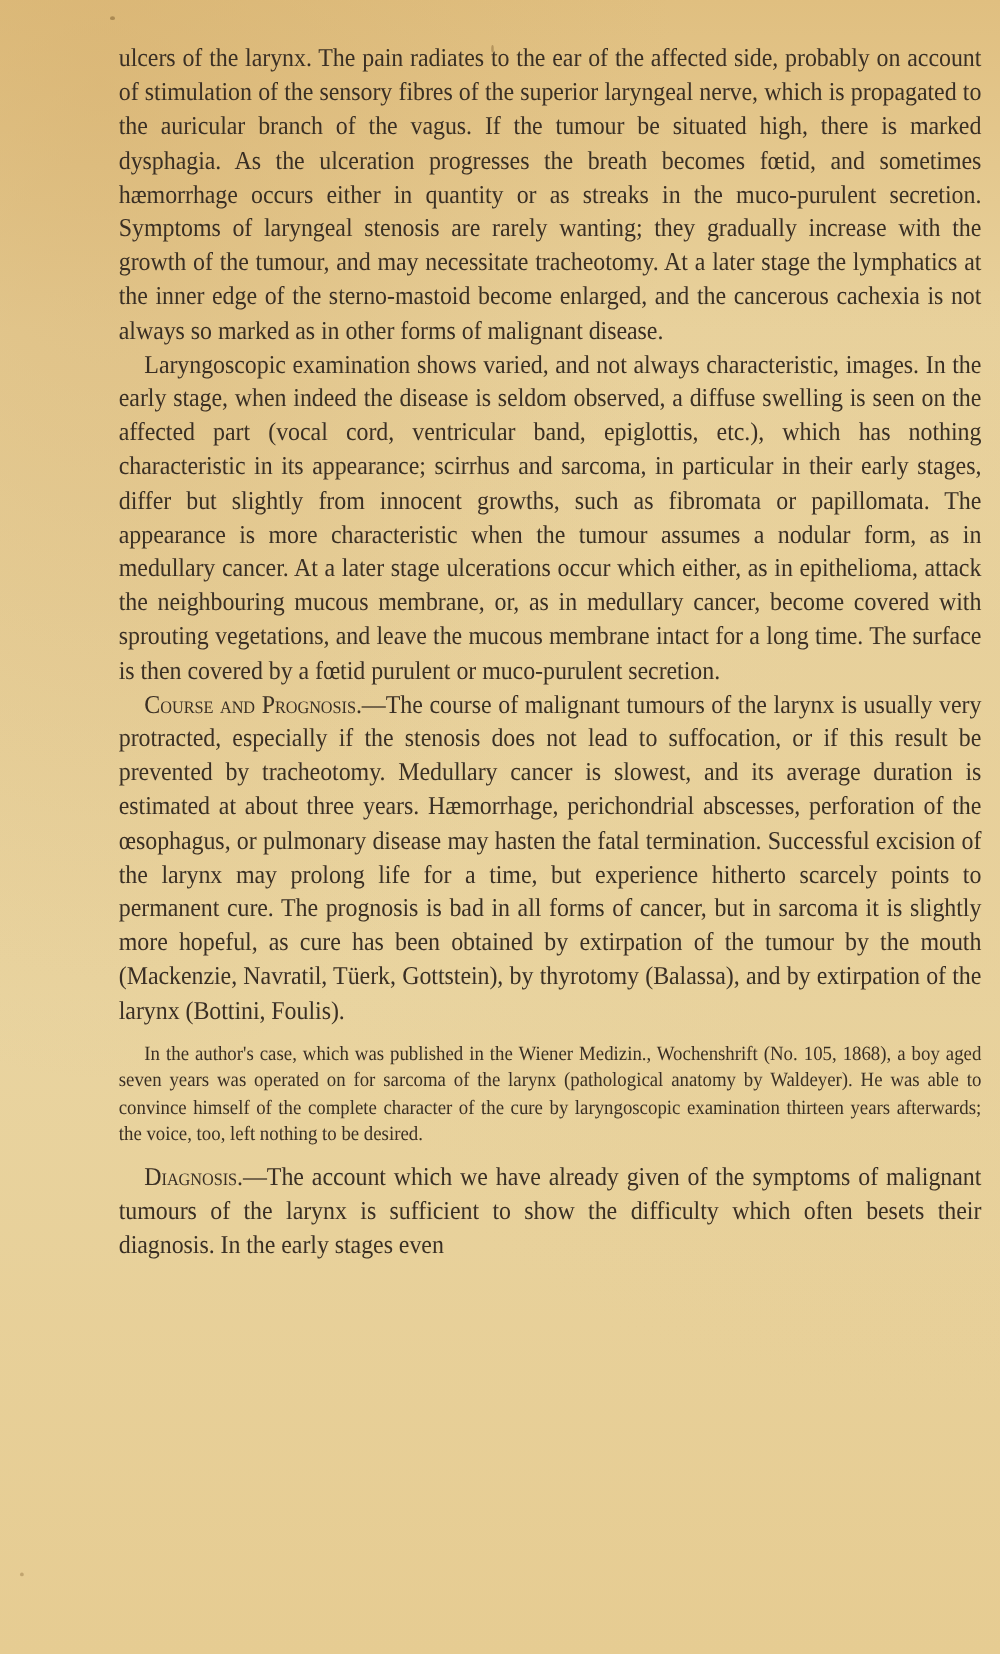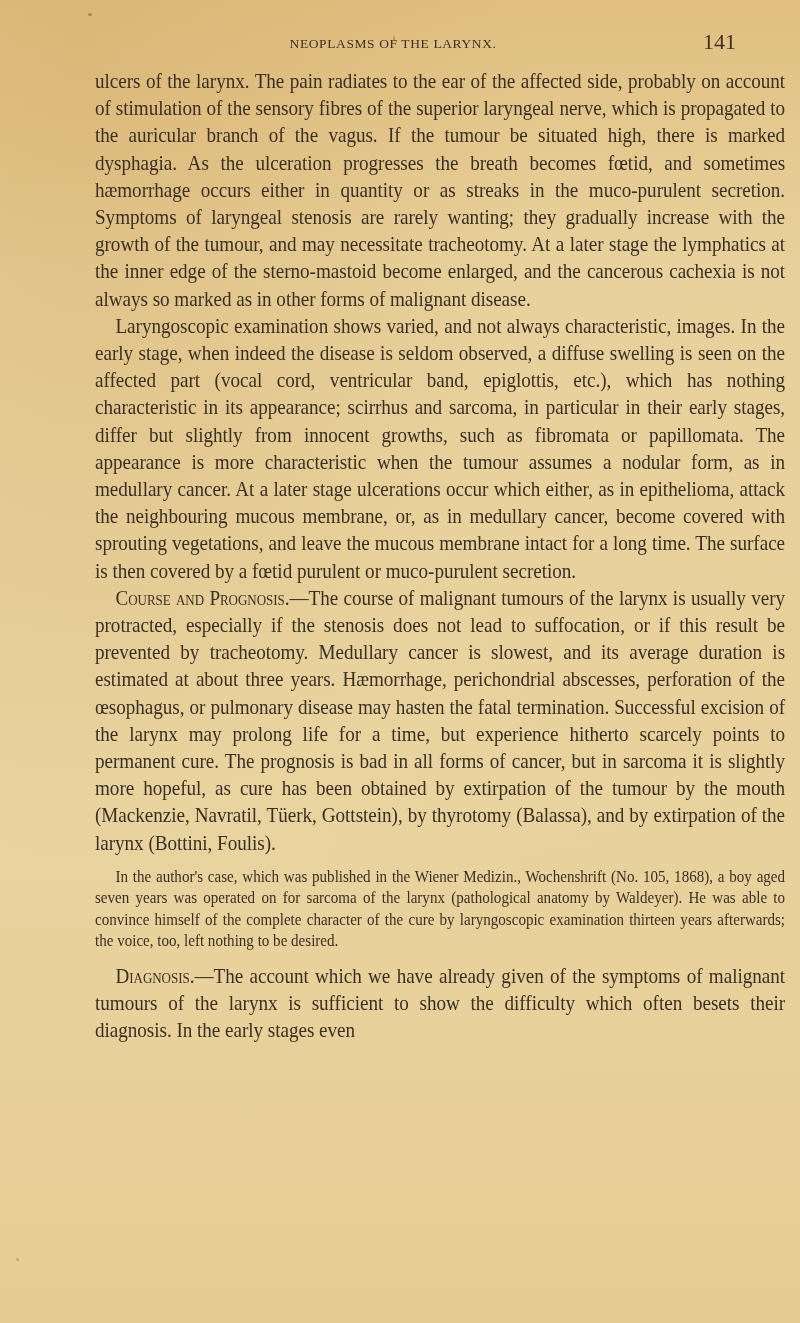--- a/index.html
+++ b/index.html
@@ -87,24 +87,20 @@
       position: absolute;
       background: #8a6a3a;
       border-radius: 50%;
       opacity: 0.6;
     }
   </style>
 </head>
 <body>
 
 <div class="page">
-  <div class="running-head">
-    <div class="running-title">NEOPLASMS OF THE LARYNX.</div>
-    <div class="page-number">141</div>
-  </div>
 
   <div class="body-text">
     <p class="para">ulcers of the larynx.  The pain radiates to the ear of the affected side, probably on account of stimulation of the sensory fibres of the superior laryngeal nerve, which is propagated to the auricular branch of the vagus.  If the tumour be situated high, there is marked dysphagia. As the ulceration progresses the breath becomes fœtid, and sometimes hæmorrhage occurs either in quantity or as streaks in the muco-purulent secretion.  Symptoms of laryngeal stenosis are rarely wanting; they gradually increase with the growth of the tumour, and may necessitate tracheotomy.  At a later stage the lymphatics at the inner edge of the sterno-mastoid become enlarged, and the cancerous cachexia is not always so marked as in other forms of malignant disease.</p>
 
     <p class="para indent">Laryngoscopic examination shows varied, and not always characteristic, images.  In the early stage, when indeed the disease is seldom observed, a diffuse swelling is seen on the affected part (vocal cord, ventricular band, epiglottis, etc.), which has nothing characteristic in its appearance; scirrhus and sarcoma, in particular in their early stages, differ but slightly from innocent growths, such as fibromata or papillomata. The appearance is more characteristic when the tumour assumes a nodular form, as in medullary cancer.  At a later stage ulcerations occur which either, as in epithelioma, attack the neighbouring mucous membrane, or, as in medullary cancer, become covered with sprouting vegetations, and leave the mucous membrane intact for a long time. The surface is then covered by a fœtid purulent or muco-purulent secretion.</p>
 
     <p class="para indent"><span class="smallcaps">Course and Prognosis.</span><span>—The course of malignant tumours of the larynx is usually very protracted, especially if the stenosis does not lead to suffocation, or if this result be prevented by tracheotomy.  Medullary cancer is slowest, and its average duration is estimated at about three years.  Hæmorrhage, perichondrial abscesses, perforation of the œsophagus, or pulmonary disease may hasten the fatal termination.  Successful excision of the larynx may prolong life for a time, but experience hitherto scarcely points to permanent cure.  The prognosis is bad in all forms of cancer, but in sarcoma it is slightly more hopeful, as cure has been obtained by extirpation of the tumour by the mouth (Mackenzie, Navratil, Tüerk, Gottstein), by thyrotomy (Balassa), and by extirpation of the larynx (Bottini, Foulis).</span></p>
 
     <p class="footnote">In the author's case, which was published in the Wiener Medizin., Wochenshrift (No. 105, 1868), a boy aged seven years was operated on for sarcoma of the larynx (pathological anatomy by Waldeyer).  He was able to convince himself of the complete character of the cure by laryngoscopic examination thirteen years afterwards; the voice, too, left nothing to be desired.</p>
 

